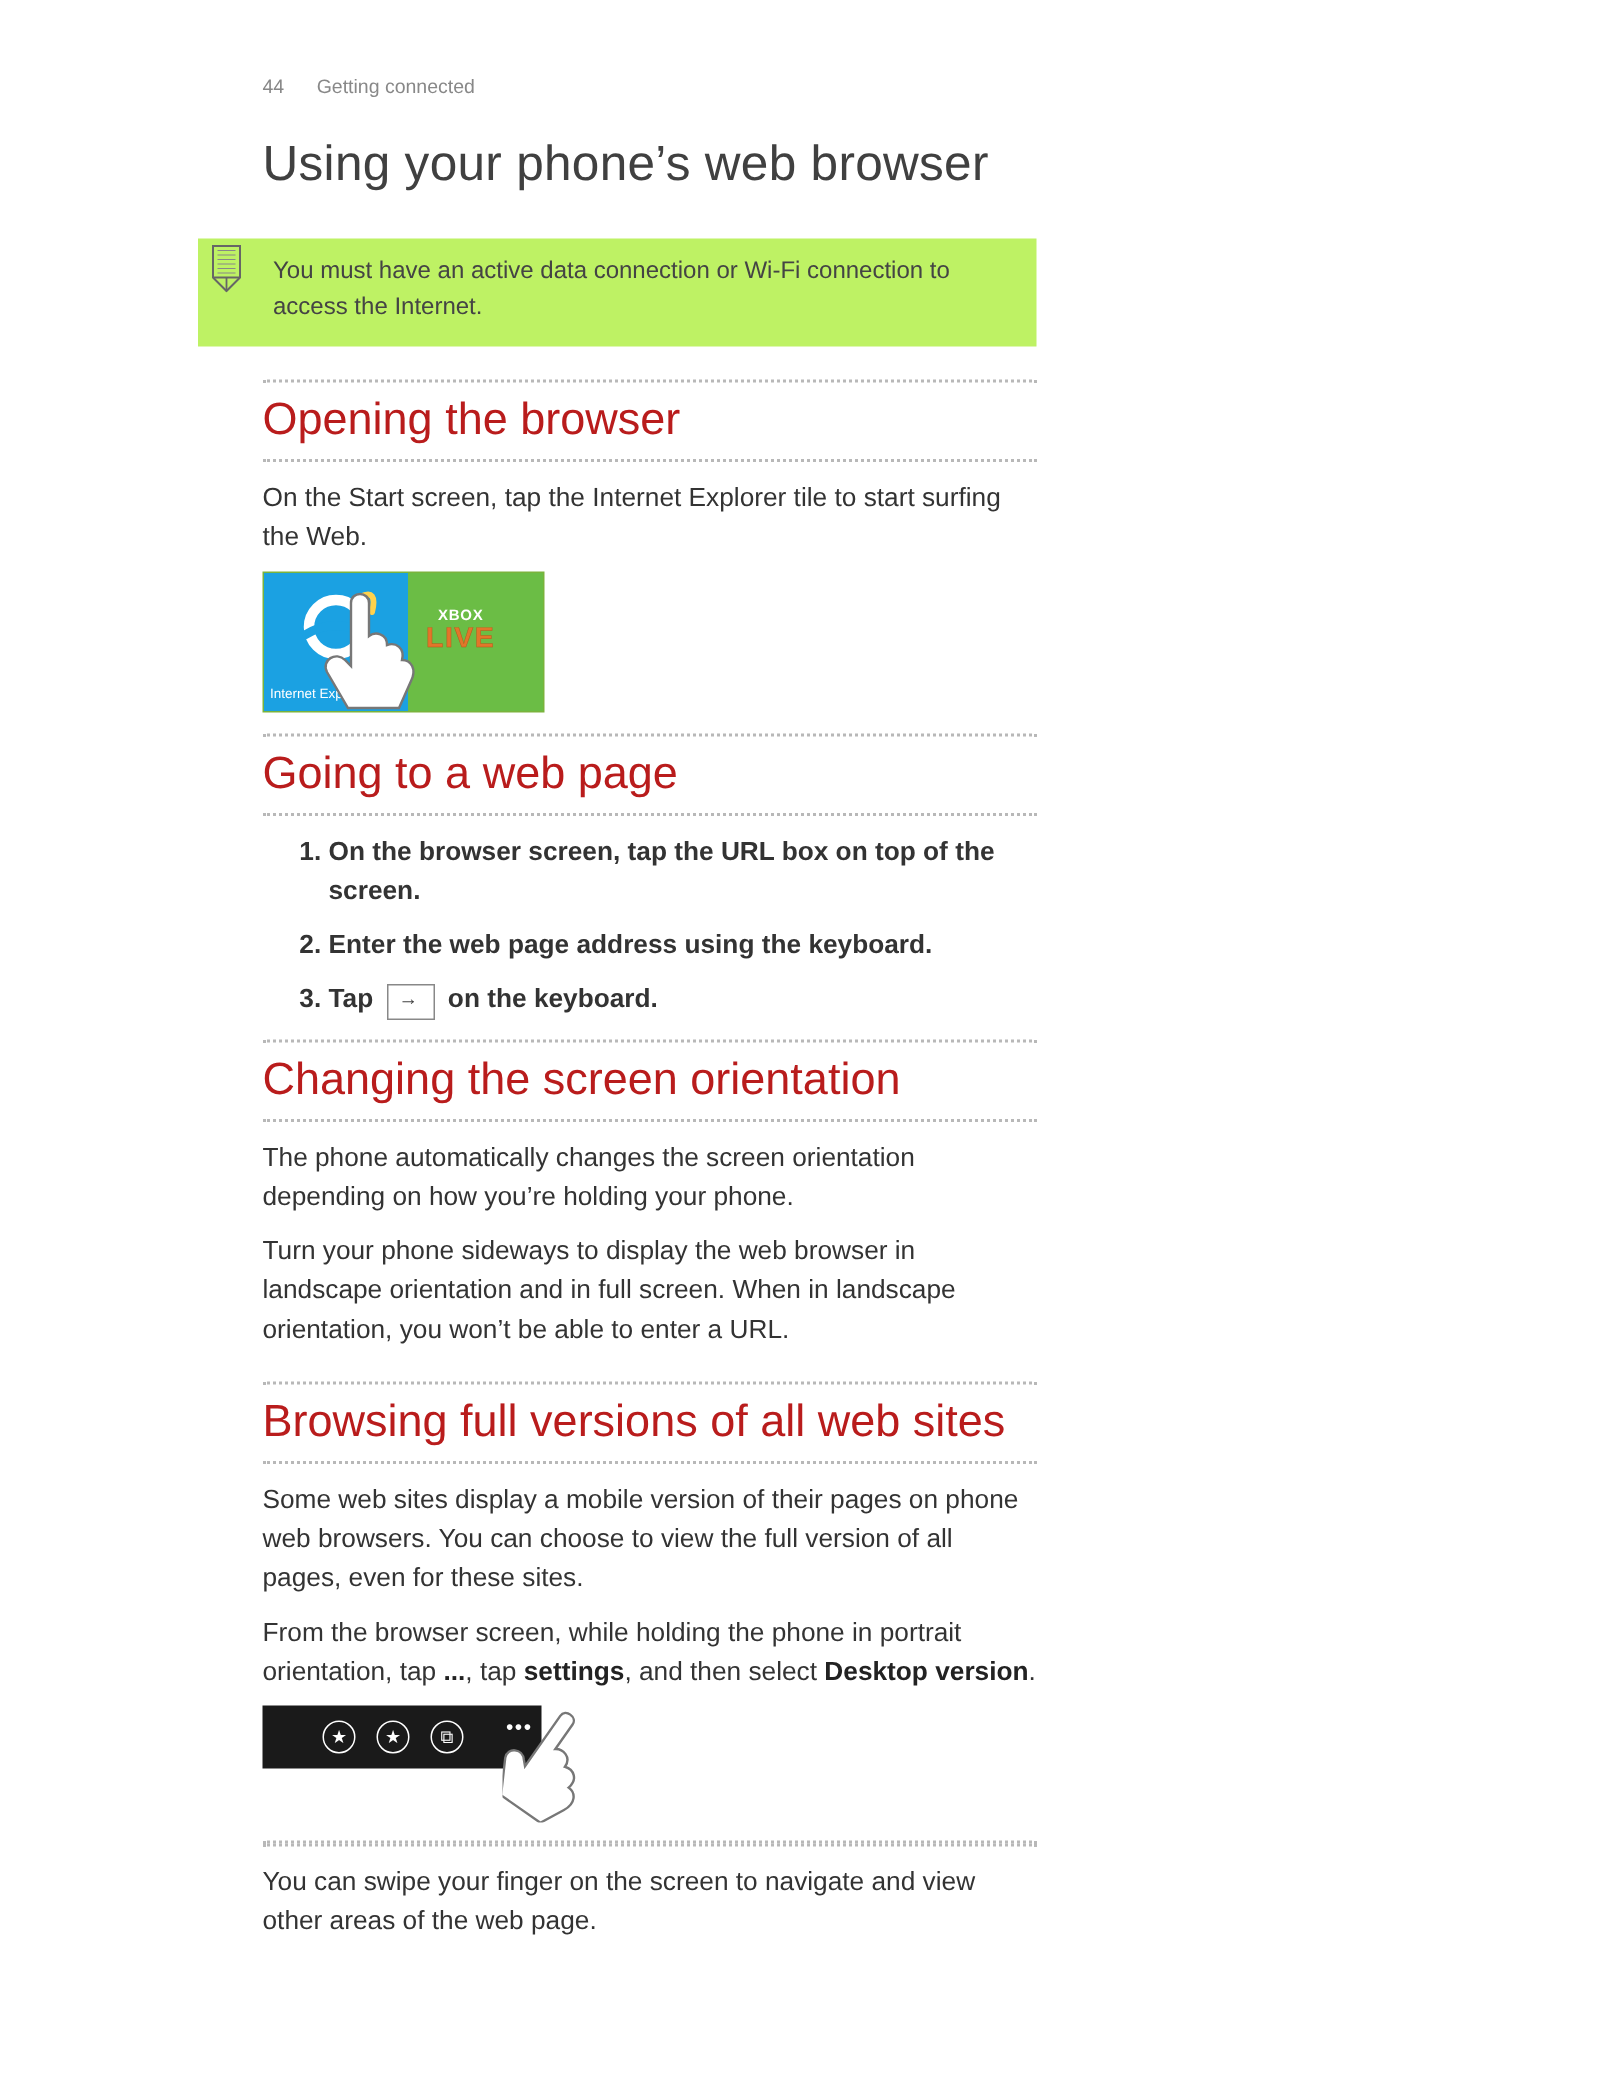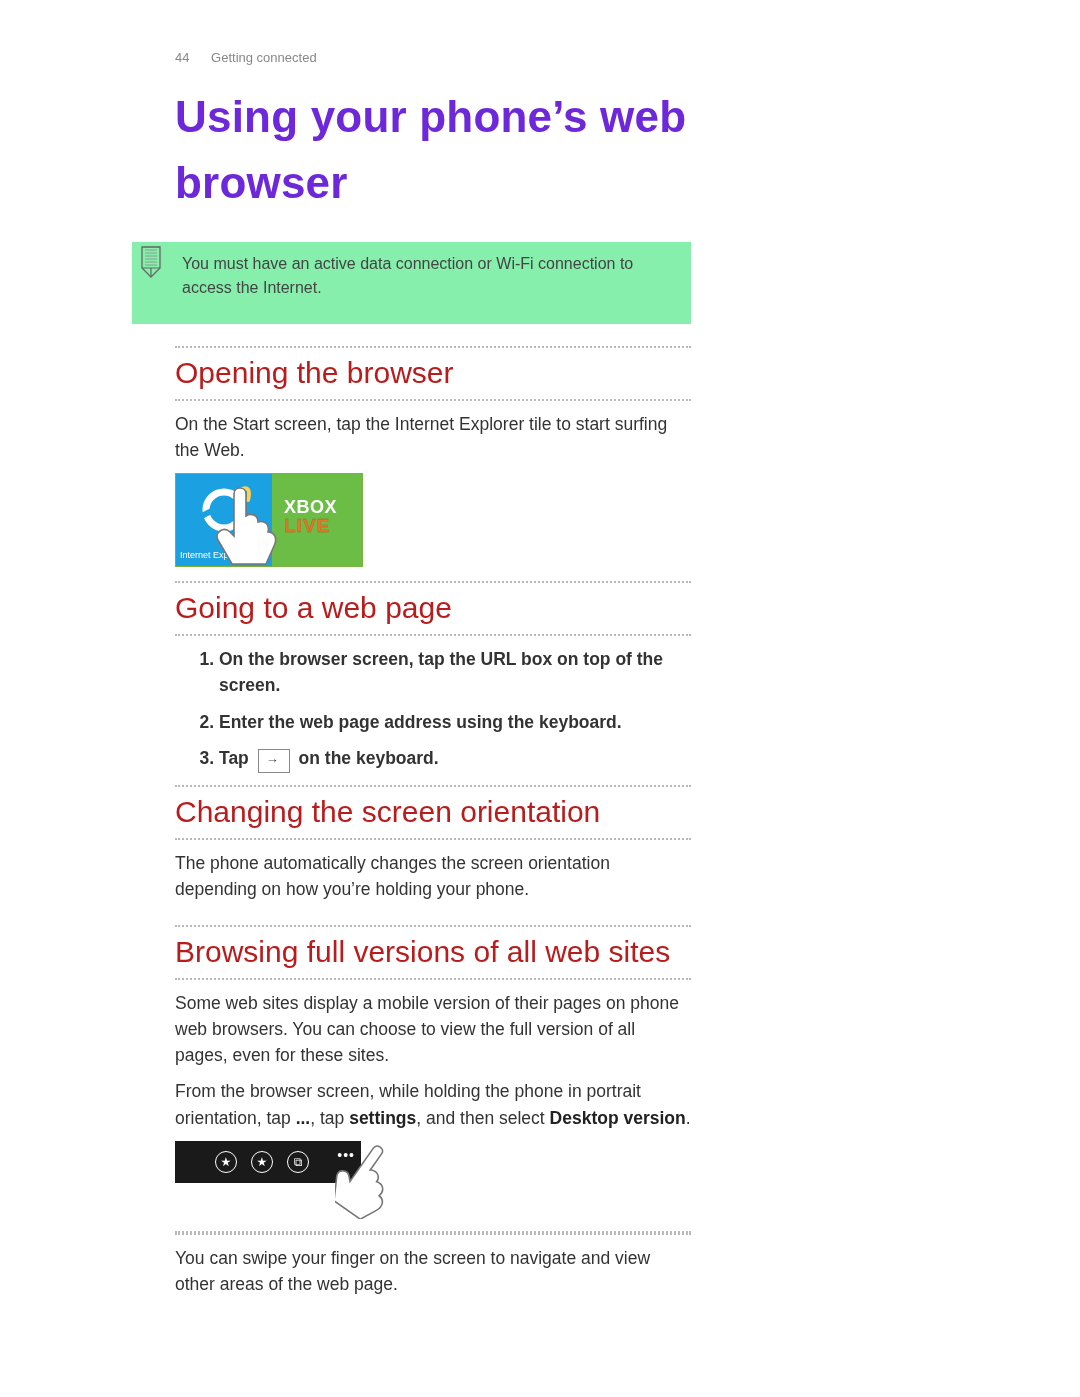--- a/index.html
+++ b/index.html
@@ -18,31 +18,31 @@
     padding: 48px 175px 60px 175px;
     box-sizing: border-box;
   }
   .header-line {
     font-size: 13px;
     color: #888;
     margin-bottom: 16px;
   }
   .page-num { margin-right: 18px; }
   h1.title {
-    color: #6d28d9;
-    font-weight: 700;
-    font-size: 44px;
+    color: #404040;
+    font-weight: 400;
+    font-size: 33px;
     margin: 0 0 26px 0;
     letter-spacing: 0.2px;
   }
   .note-box {
-    background: #86efac;
+    background: #bef264;
     margin-left: -43px;
     margin-right: 0;
-    padding: 10px 14px 24px 50px;
+    padding: 10px 14px 14px 50px;
     position: relative;
     font-size: 16px;
     color: #444;
   }
   .note-box .pencil-icon {
     position: absolute;
     left: 6px;
     top: 2px;
     width: 28px;
     height: 34px;
@@ -123,21 +123,21 @@
     background: #6bbd45;
     position: relative;
   }
   .tile-xbox .xbox-text {
     position: absolute;
     top: 24px;
     left: 12px;
     text-align: left;
     line-height: 1;
   }
-  .xbox-text .x { color: #fff; font-size: 18px; font-weight: 800; font-family: Arial Black, Arial; letter-spacing: 0.5px;}
+  .xbox-text .x { color: #fff; font-size: 10px; font-weight: 800; font-family: Arial Black, Arial; letter-spacing: 0.5px; text-align: center;}
   .xbox-text .live { color: #e2762a; font-size: 19px; font-weight: 700; font-family: Arial Black, Arial; letter-spacing: 1px; -webkit-text-stroke: 0.3px #b85418;}
   .tiles .hand {
     position: absolute;
     left: 24px;
     top: 6px;
     width: 90px;
     height: 90px;
     pointer-events: none;
   }
 
@@ -245,20 +245,21 @@
         <span>on the keyboard.</span>
       </li>
     </ol>
   </div>
 
   <div class="section" style="margin-top:6px">
     <hr class="dotted">
     <h2 class="section-title">Changing the screen orientation</h2>
     <hr class="dotted">
     <p class="body-text">The phone automatically changes the screen orientation depending on how you’re holding your phone.</p>
+    <p class="body-text">Turn your phone sideways to display the web browser in landscape orientation and in full screen. When in landscape orientation, you won’t be able to enter a URL.</p>
   </div>
 
   <div class="section">
     <hr class="dotted">
     <h2 class="section-title">Browsing full versions of all web sites</h2>
     <hr class="dotted">
     <p class="body-text">Some web sites display a mobile version of their pages on phone web browsers. You can choose to view the full version of all pages, even for these sites.</p>
     <p class="body-text">
       <span>From the browser screen, while holding the phone in portrait orientation, tap </span><span class="bold">...</span><span>, tap </span><span class="bold">settings</span><span>, and then select </span><span class="bold">Desktop version</span><span>.</span>
     </p>

